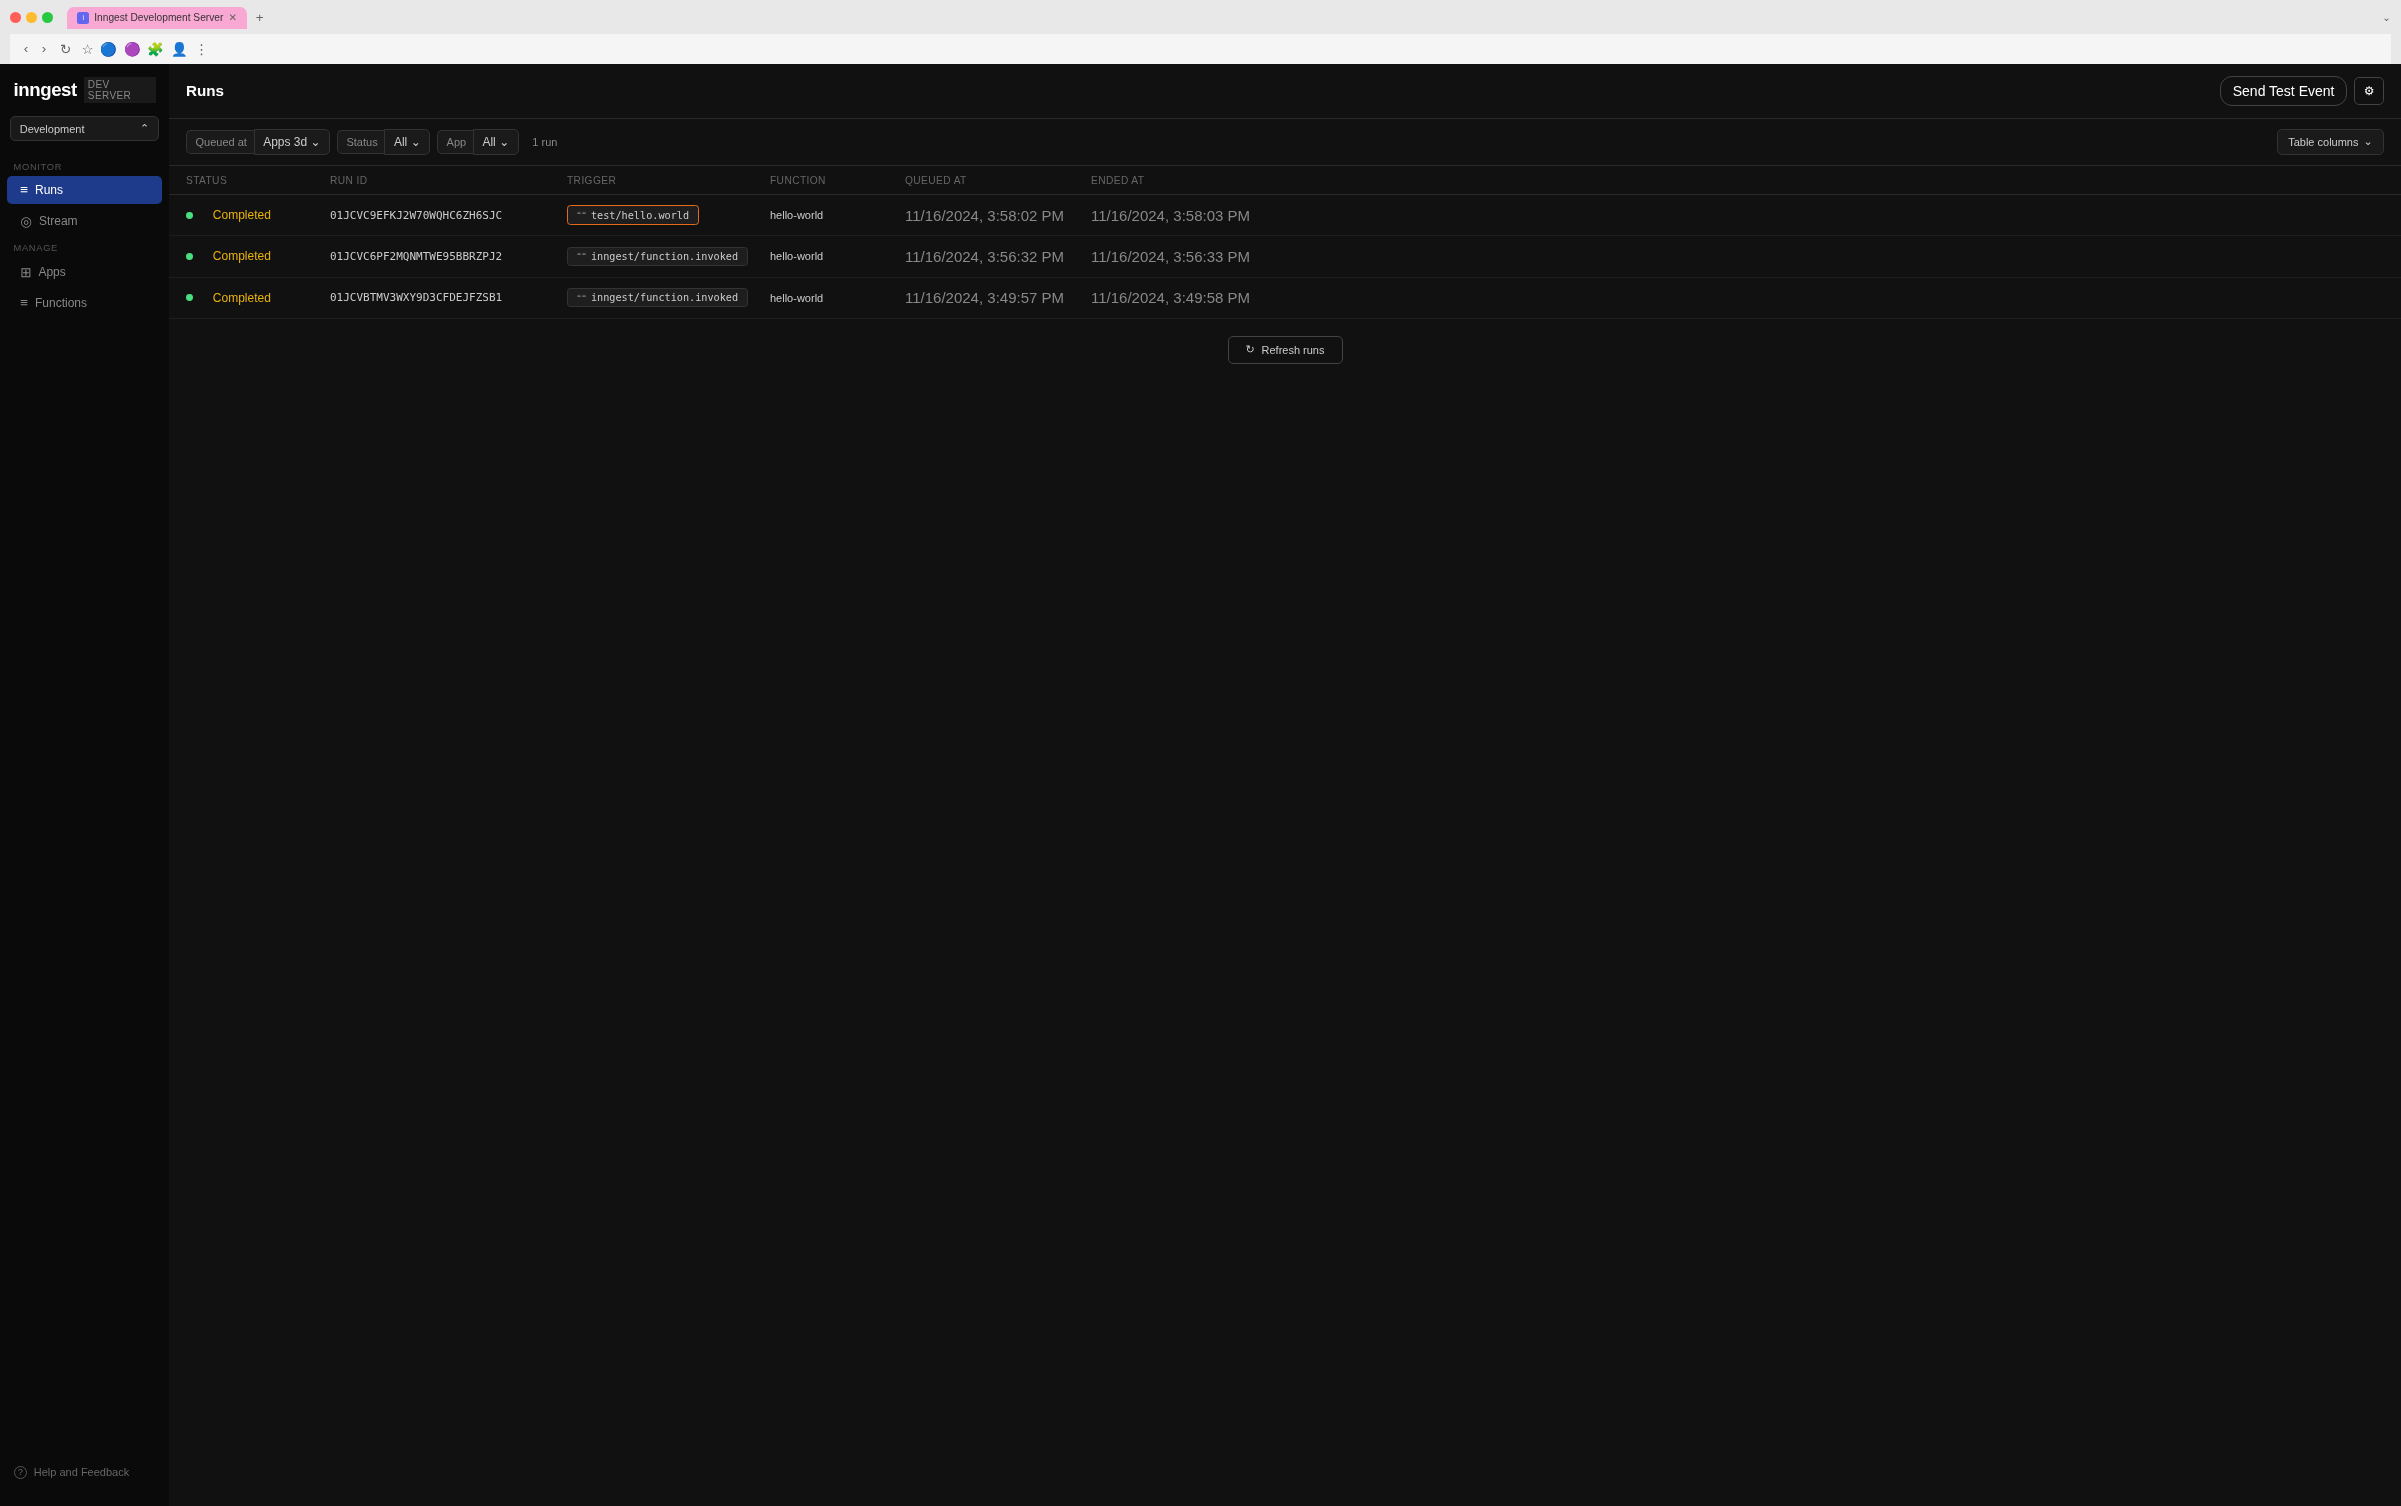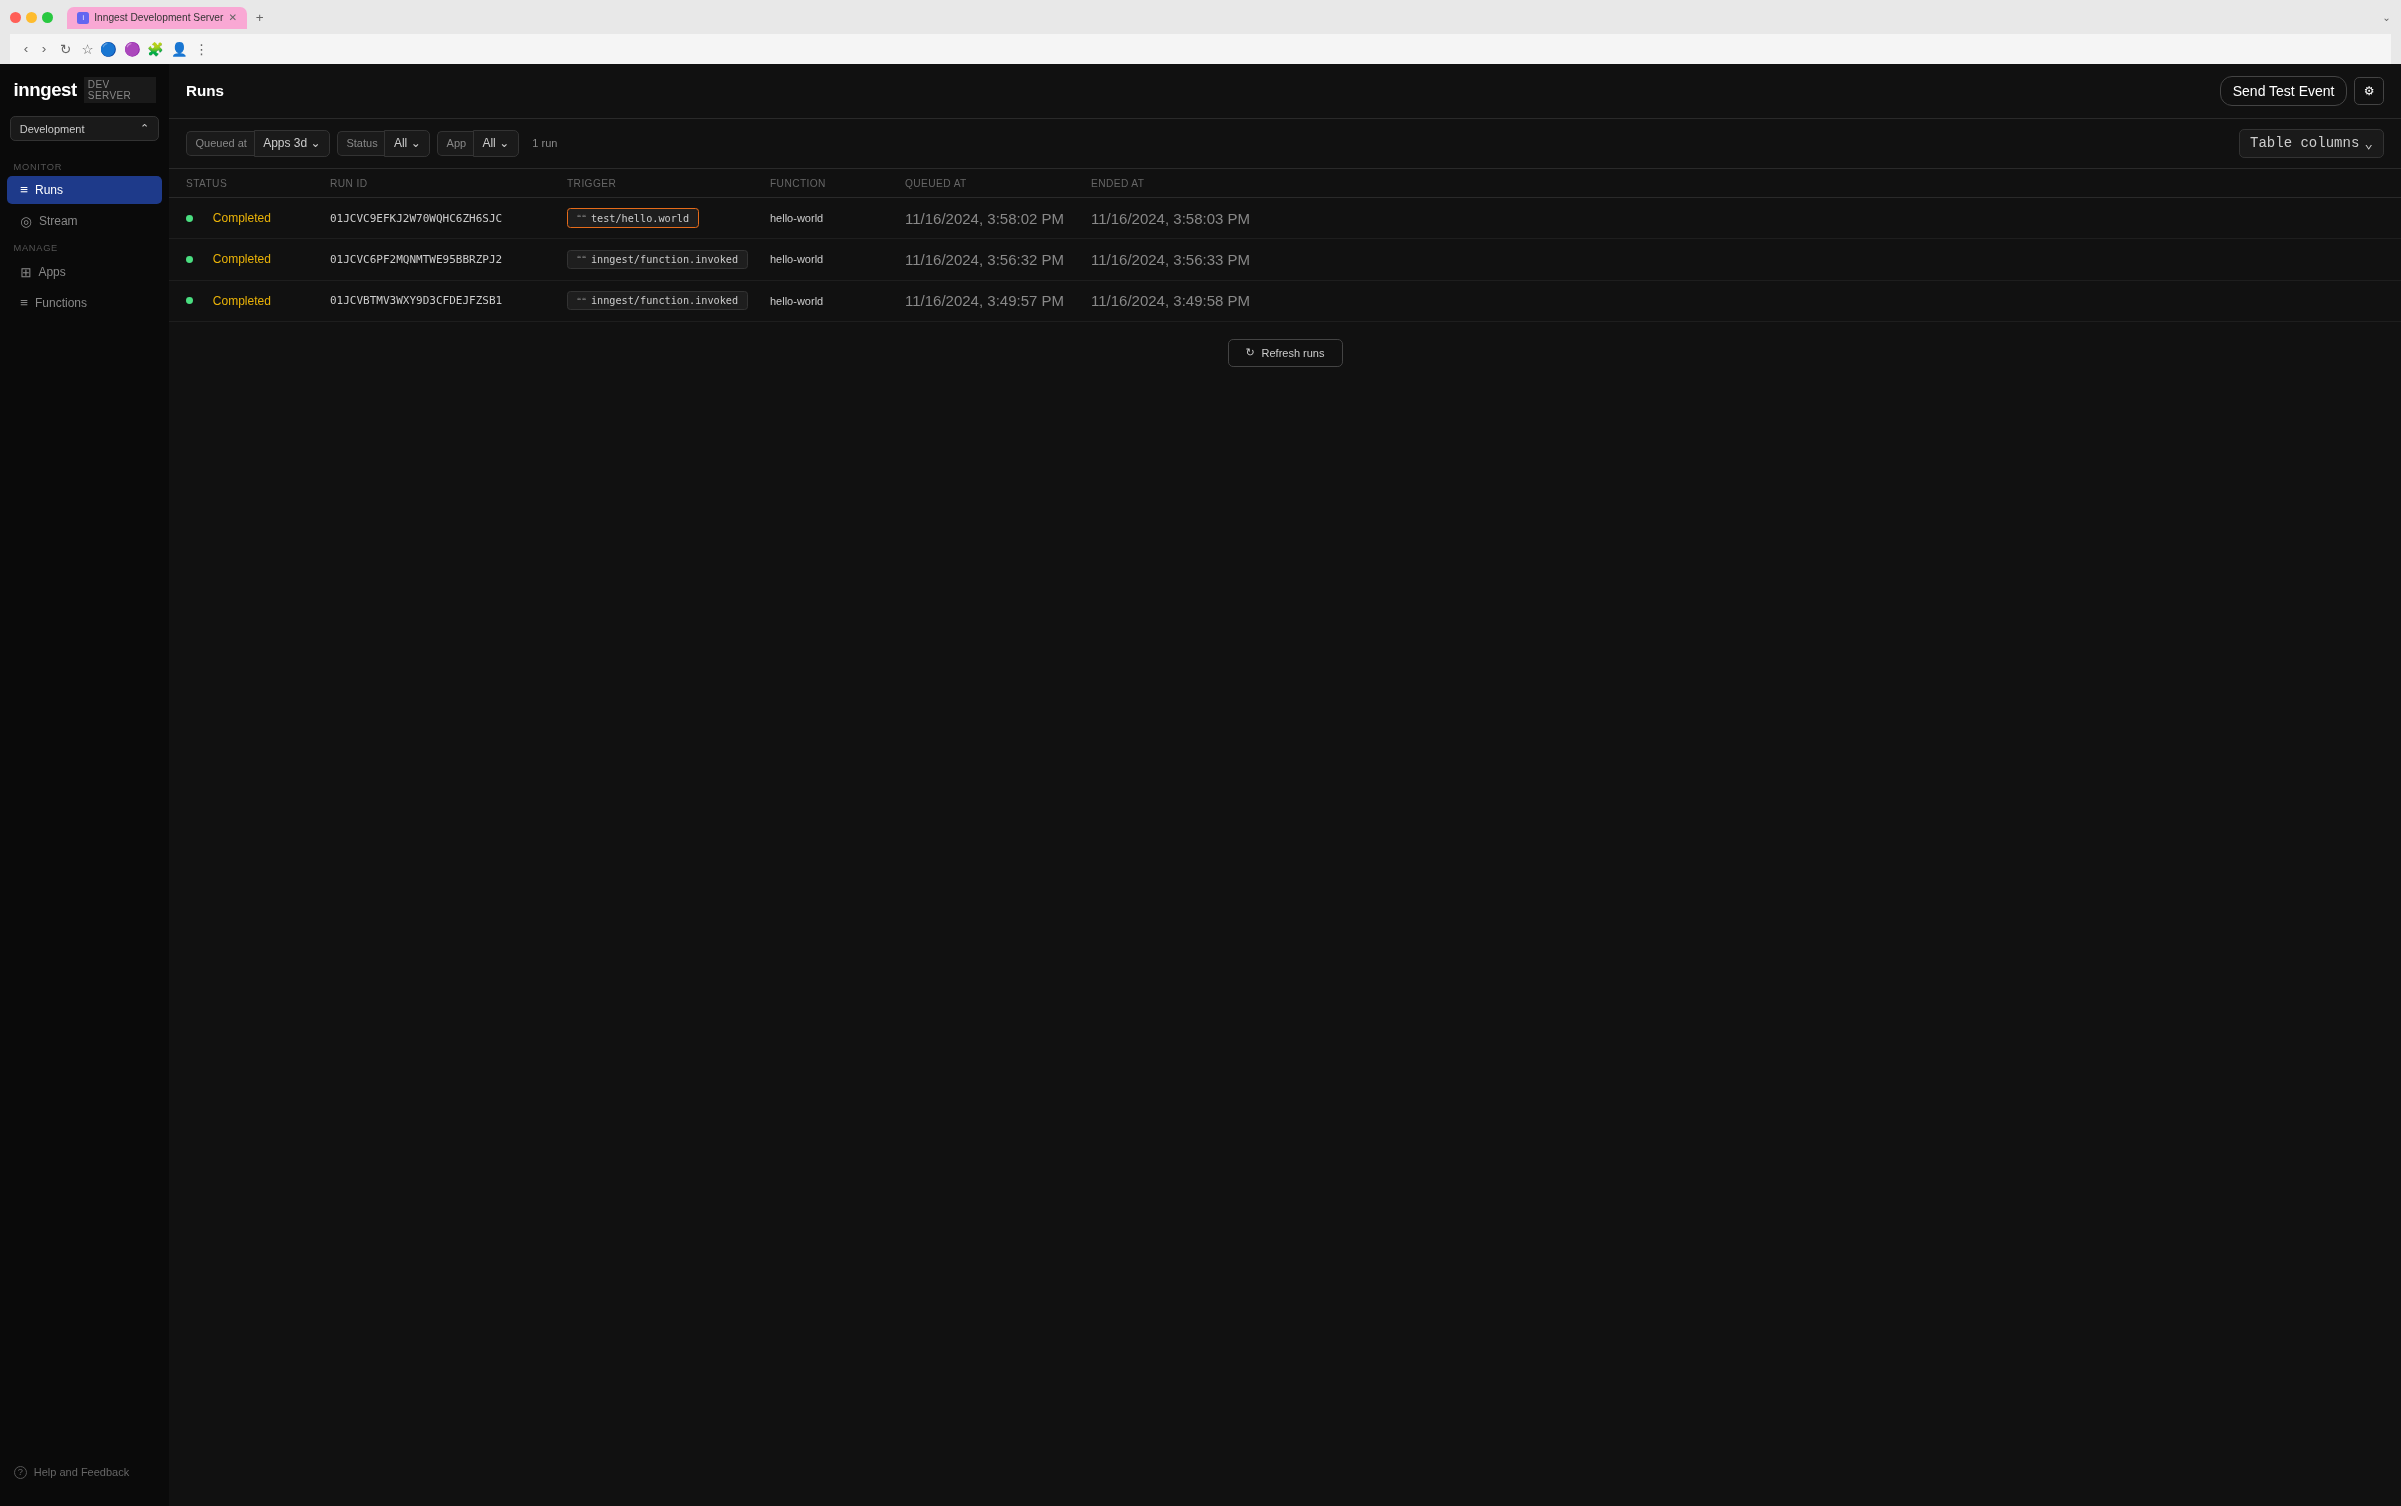--- a/index.html
+++ b/index.html
@@ -300,25 +300,24 @@
       font-size: 11px;
     }
     .table-cols-btn {
       margin-left: auto;
       background: #1a1a1a;
       border: 0.8px solid #333;
       color: #ccc;
       padding: 5.1px 10.2px;
       border-radius: 5.1px;
       cursor: pointer;
-      font-size: 14px;
-      display: flex;
-      align-items: flex-start;
+      font-size: 11px;
+      display: flex;
+      align-items: flex-end;
       gap: 5.1px;
-      font-family: Liberation Mono, monospace;
     }
 
     
     .runs-table {
       flex: 1;
       overflow-y: auto;
     }
     .table-header {
       display: grid;
       grid-template-columns: 144px 237px 203px 135px 186px 186px;

